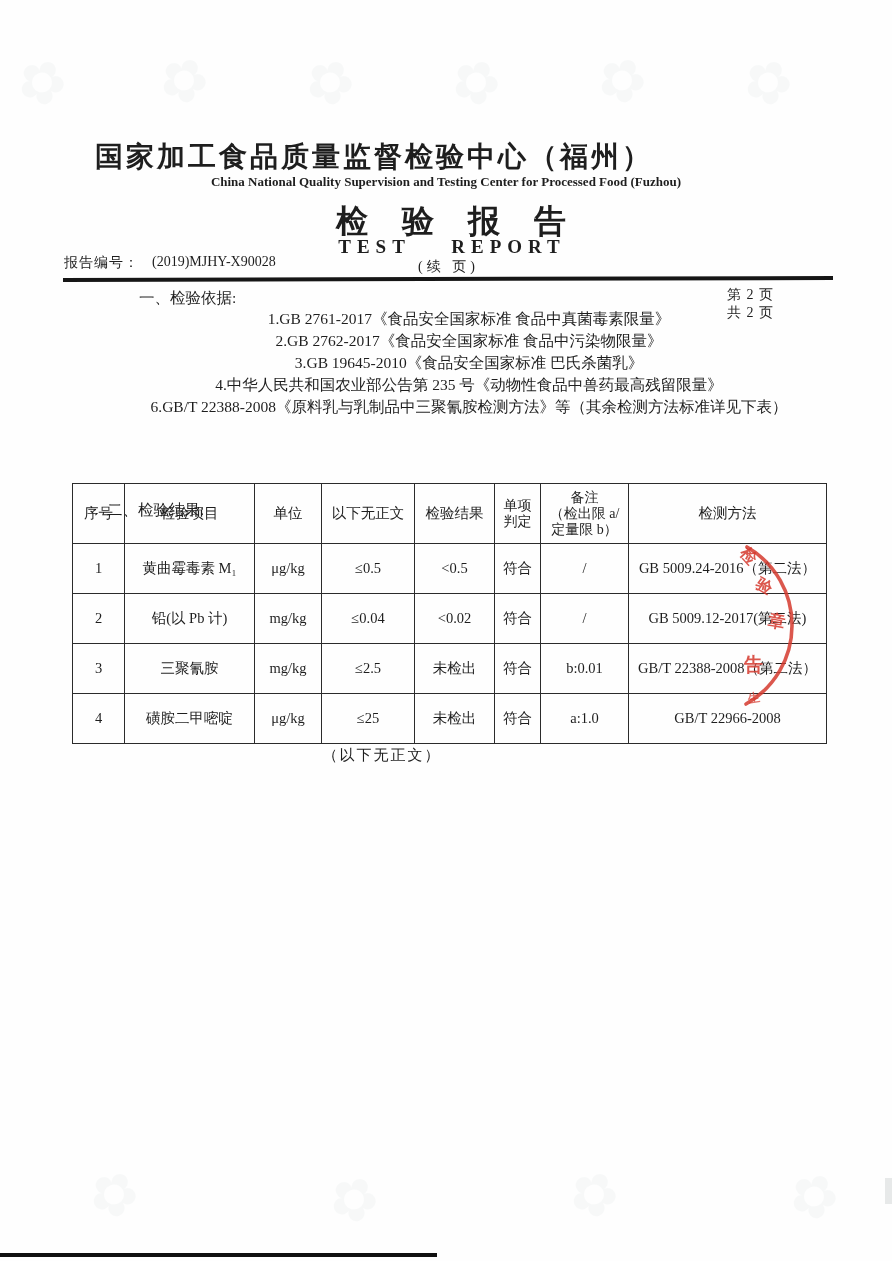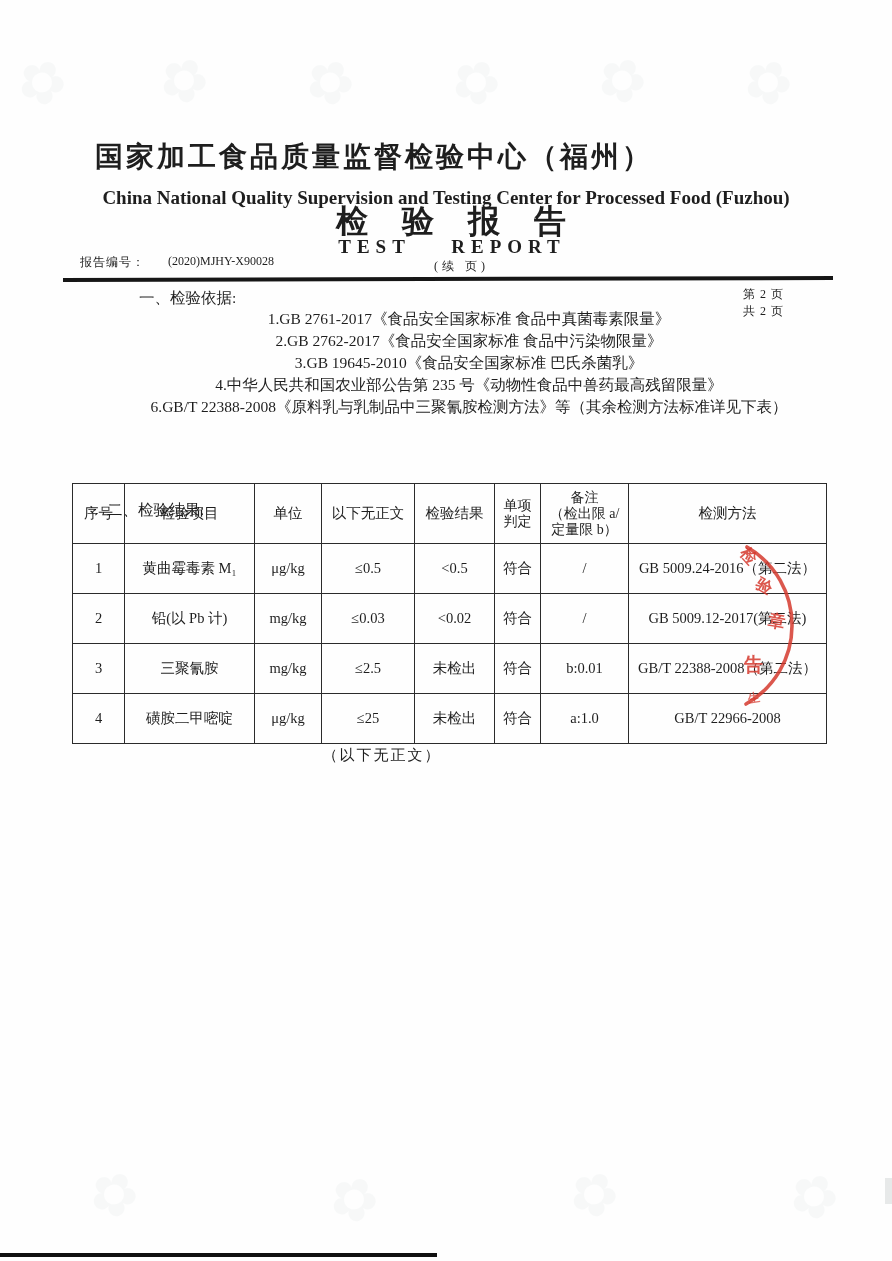--- a/index.html
+++ b/index.html
@@ -7,27 +7,27 @@
     position:relative;width:892px;height:1261px;margin:0 auto;
     background:#fefefe;overflow:hidden;
     font-family:"Liberation Serif","DejaVu Serif",serif;
     color:#1e1e1e;
   }
   
   .wm{position:absolute;font-size:58px;color:#8fa8a8;opacity:0.055;transform:rotate(25deg);user-select:none;}
   
   .org-cn{position:absolute;top:138px;left:0;width:748px;text-align:center;
     font-size:28px;font-weight:bold;letter-spacing:3px;}
-  .org-en{position:absolute;top:187px;left:0;width:892px;text-align:center;
-    font-size:19px;font-weight:bold;}
+  .org-en{position:absolute;top:174px;left:0;width:892px;text-align:center;
+    font-size:13px;font-weight:bold;}
   .title-cn{position:absolute;top:200px;left:22px;width:892px;text-align:center;
     font-size:32px;font-weight:bold;letter-spacing:34px;}
   .title-en{position:absolute;top:236px;left:6px;width:892px;text-align:center;
     font-size:19px;font-weight:bold;letter-spacing:6px;word-spacing:30px;}
-  .meta-row{position:absolute;top:252px;left:16px;width:780px;height:26px;font-size:12px;}
+  .meta-row{position:absolute;top:252px;left:0;width:780px;height:26px;font-size:14px;}
   .report-no-label{position:absolute;left:64px;top:2px;letter-spacing:1px;}
   .report-no{position:absolute;left:152px;top:2px;font-family:"Liberation Serif",serif;}
   .continuation{position:absolute;left:418px;top:6px;letter-spacing:4px;}
   .page-indicator{position:absolute;left:727px;top:0;letter-spacing:1px;margin-top:34px;}
   .rule{position:absolute;top:277px;left:63px;width:770px;height:4px;background:#161616;transform:rotate(-0.15deg);}
   
   .basis-heading{position:absolute;top:288px;left:139px;font-size:15.5px;text-align:center;}
   .basis-list{position:absolute;top:308px;left:107px;width:724px;font-size:15.5px;line-height:22px;}
   .basis-list div{margin:0;text-align:center;}
   .results-heading{position:absolute;top:464px;left:107px;font-size:15.5px;margin-top:36px;}
@@ -68,21 +68,21 @@
   <span class="wm" style="left:570px;top:1160px;">✿</span>
   <span class="wm" style="left:790px;top:1162px;">✿</span>
 
   <div class="org-cn">国家加工食品质量监督检验中心（福州）</div>
   <div class="org-en">China National Quality Supervision and Testing Center for Processed Food (Fuzhou)</div>
   <div class="title-cn">检验报告</div>
   <div class="title-en">TEST REPORT</div>
 
   <div class="meta-row">
     <span class="report-no-label">报告编号：</span>
-    <span class="report-no">(2020)MJHY-X90028</span>
+    <span class="report-no">(2019)MJHY-X90028</span>
     <span class="continuation">(续 页)</span>
     <span class="page-indicator">第 2 页  共 2 页</span>
   </div>
   <div class="rule"></div>
 
   <div class="basis-heading">一、检验依据:</div>
   <div class="basis-list">
     <div>1.GB 2761-2017《食品安全国家标准 食品中真菌毒素限量》</div>
     <div>2.GB 2762-2017《食品安全国家标准 食品中污染物限量》</div>
     <div>3.GB 19645-2010《食品安全国家标准 巴氏杀菌乳》</div>
@@ -126,21 +126,21 @@
         <td>≤0.5</td>
         <td>&lt;0.5</td>
         <td>符合</td>
         <td>/</td>
         <td class="method-cell">GB 5009.24-2016（第二法）</td>
       </tr>
       <tr>
         <td>2</td>
         <td class="item-cell">铅(以 Pb 计)</td>
         <td>mg/kg</td>
-        <td>≤0.03</td>
+        <td>≤0.04</td>
         <td>&lt;0.02</td>
         <td>符合</td>
         <td>/</td>
         <td class="method-cell">GB 5009.12-2017(第二法)</td>
       </tr>
       <tr>
         <td>3</td>
         <td class="item-cell">三聚氰胺</td>
         <td>mg/kg</td>
         <td>≤2.5</td>

